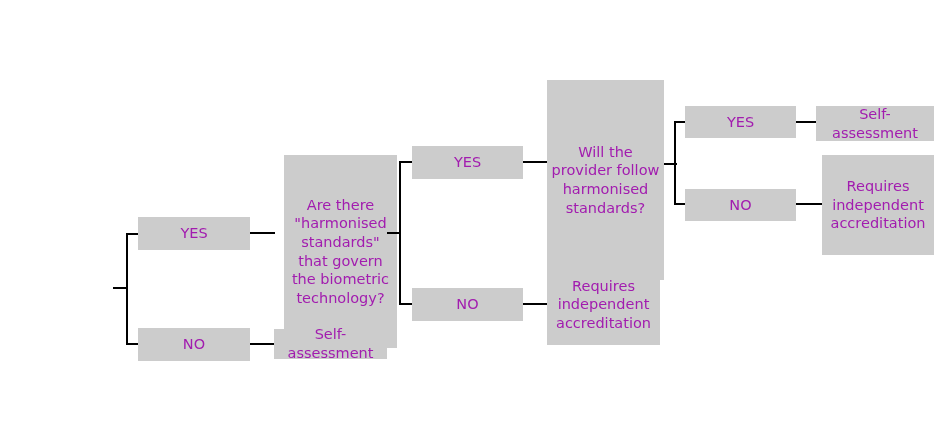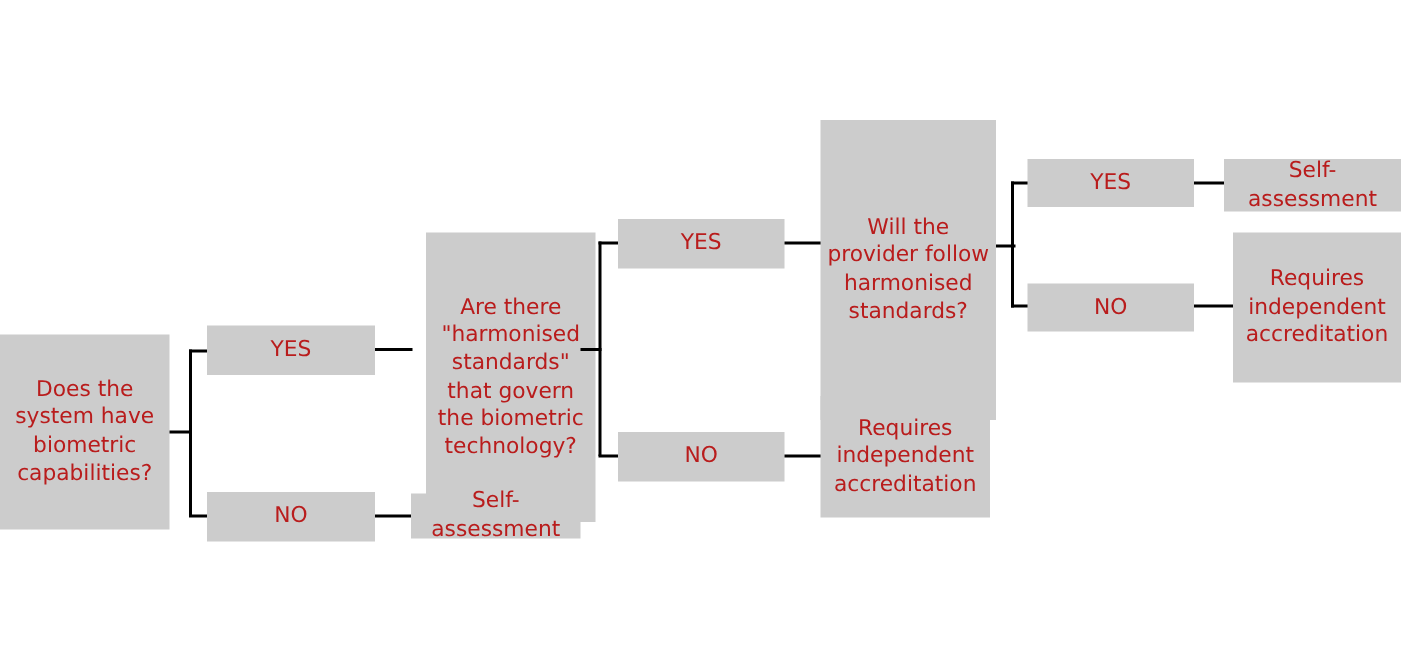--- a/index.html
+++ b/index.html
@@ -15,21 +15,21 @@
   }
   #chart {
     position: relative;
     width: 946px;
     height: 448px;
     background: #ffffff;
   }
   .node {
     position: absolute;
     background: #cccccc;
-    color: #b91c1c;
+    color: #a21caf;
     display: flex;
     align-items: center;
     justify-content: center;
     text-align: center;
     font-size: 14.5px;
     line-height: 1.28;
     box-sizing: border-box;
     padding: 2px 4px;
     white-space: pre-line;
   }
@@ -52,24 +52,20 @@
   }
   .v-line {
     width: 2px;
   }
 </style>
 </head>
 <body>
 
 <div id="chart">
 
-  <div class="node question" style="left:0px; top:223px; width:113px; height:130px;">Does the
-system have
-biometric
-capabilities?</div>
 
   <div class="connector h-line" style="left:113px; top:287px; width:15px;"></div>
   <div class="connector v-line" style="left:126px; top:233px; height:111px;"></div>
   <div class="connector h-line" style="left:126px; top:233px; width:13px;"></div>
   <div class="connector h-line" style="left:126px; top:343px; width:13px;"></div>
 
   <div class="node label" style="left:138px; top:217px; width:112px; height:33px;">YES</div>
   <div class="node label" style="left:138px; top:328px; width:112px; height:33px;">NO</div>
 
   <div class="connector h-line" style="left:250px; top:232px; width:25px;"></div>

